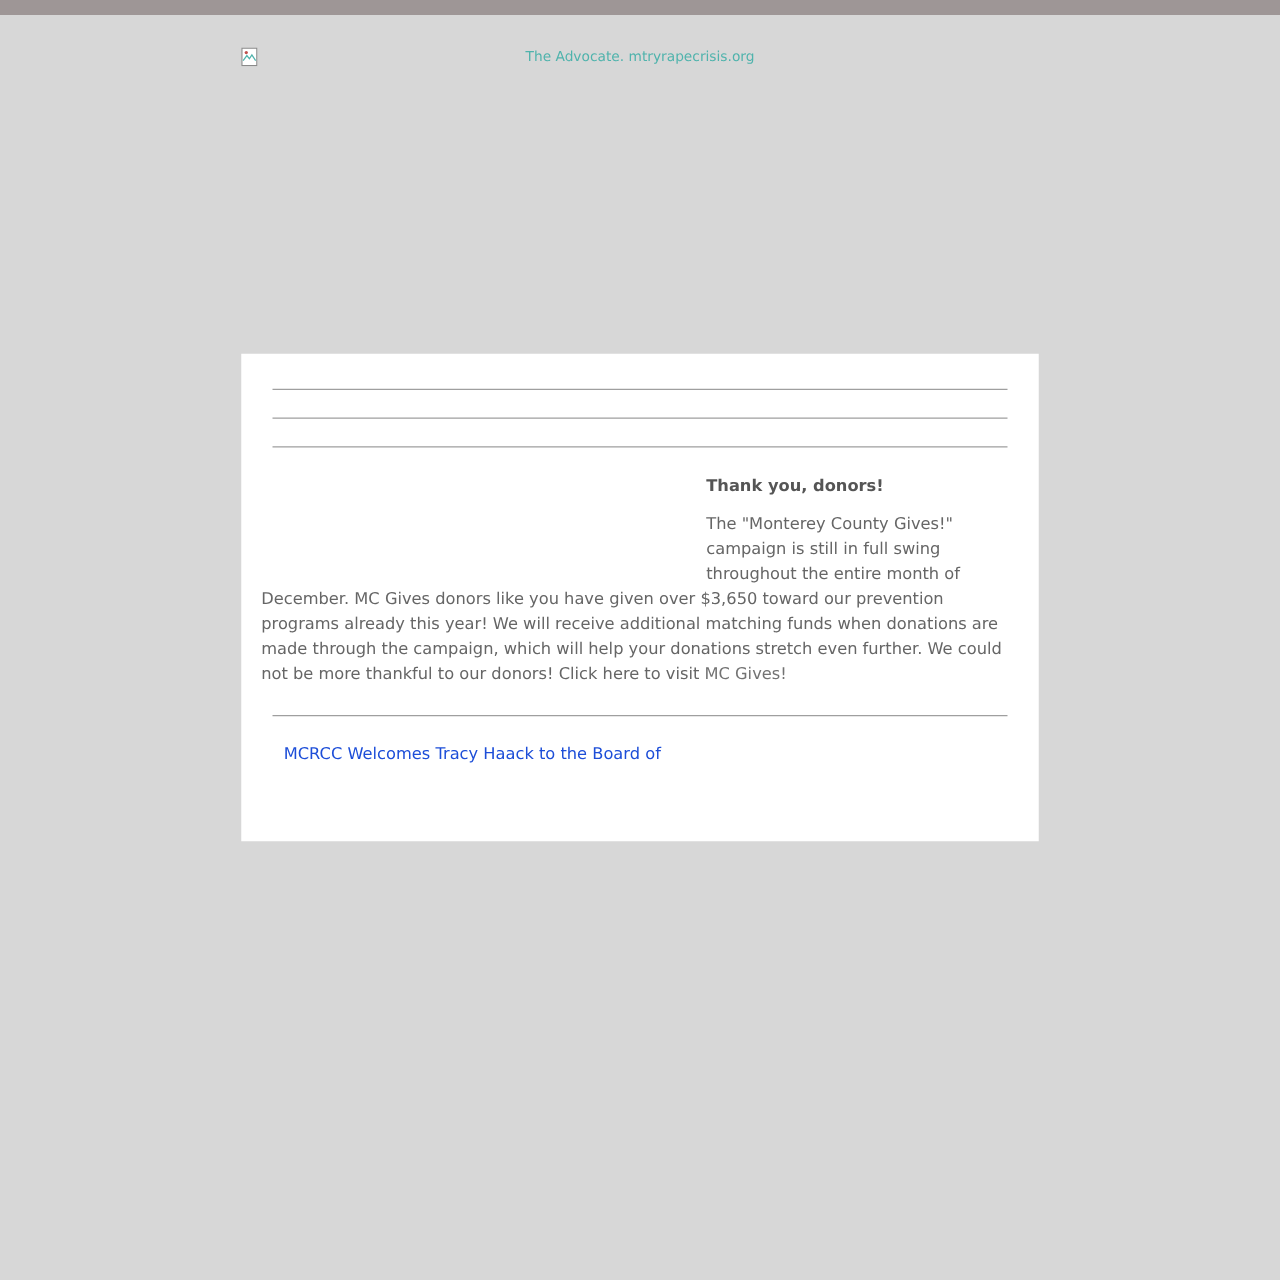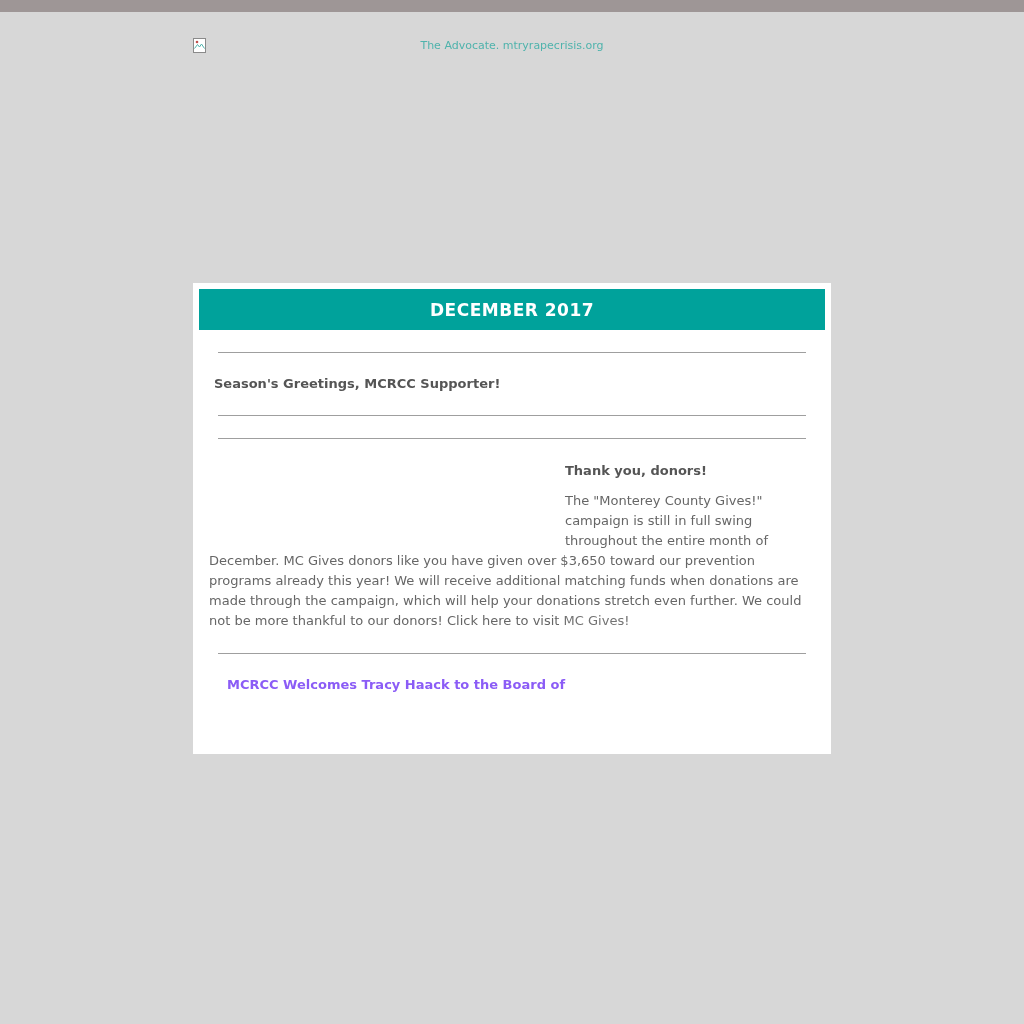--- a/index.html
+++ b/index.html
@@ -57,21 +57,21 @@
   .section-heading {
     font-weight: bold; font-size: 13px; color: #555555;
     line-height: 20px; margin: 0 0 10px 0;
   }
   .body-text {
     font-size: 13px; color: #666666; line-height: 20px; margin: 0;
   }
   .inline-link { color: #737373; text-decoration: none; cursor: pointer; }
 
   .board-heading {
-    font-weight: bold; font-size: 13px; color: #8b5cf6;
+    font-weight: normal; font-size: 13px; color: #1d4ed8;
     margin: 16px 0 0 18px; line-height: 18px;
   }
 </style>
 </head>
 <body>
 
 <div class="topbar"></div>
 
 <div class="preheader">
   <span class="broken-img">
@@ -79,29 +79,25 @@
       <rect x="0.5" y="0.5" width="12" height="14" fill="#ffffff" stroke="#8a8a8a"></rect>
       <path d="M1.5 10.5 L4.5 6.5 L6.5 9 L8.5 6 L11.5 10.5" stroke="#4fb3ac" stroke-width="1" fill="none"></path>
       <circle cx="4" cy="4" r="1.3" fill="#c0504d"></circle>
     </svg>
   </span>
   <a class="alt-link">The Advocate. mtryrapecrisis.org</a>
 </div>
 
 <div class="card">
 
-  <div class="banner">
-    <span class="banner-title">DECEMBER 2017</span>
-  </div>
 
   <div class="content">
 
     <hr class="divider">
 
-    <p class="greeting">Season's Greetings, MCRCC Supporter!</p>
 
     <hr class="divider">
 
 
     <hr class="divider">
 
     <div class="section">
       <div class="img-placeholder ph-donors"></div>
       <h3 class="section-heading">Thank you, donors!</h3>
       <p class="body-text"><span>The "Monterey County Gives!" campaign is still in full swing throughout the entire month of December.  MC Gives donors like you have given over $3,650 toward our prevention programs already this year! We will receive additional matching funds when donations are made through the campaign, which will help your donations stretch even further. We could not be more thankful to our donors! Click here to visit </span><a class="inline-link">MC Gives!</a></p>

